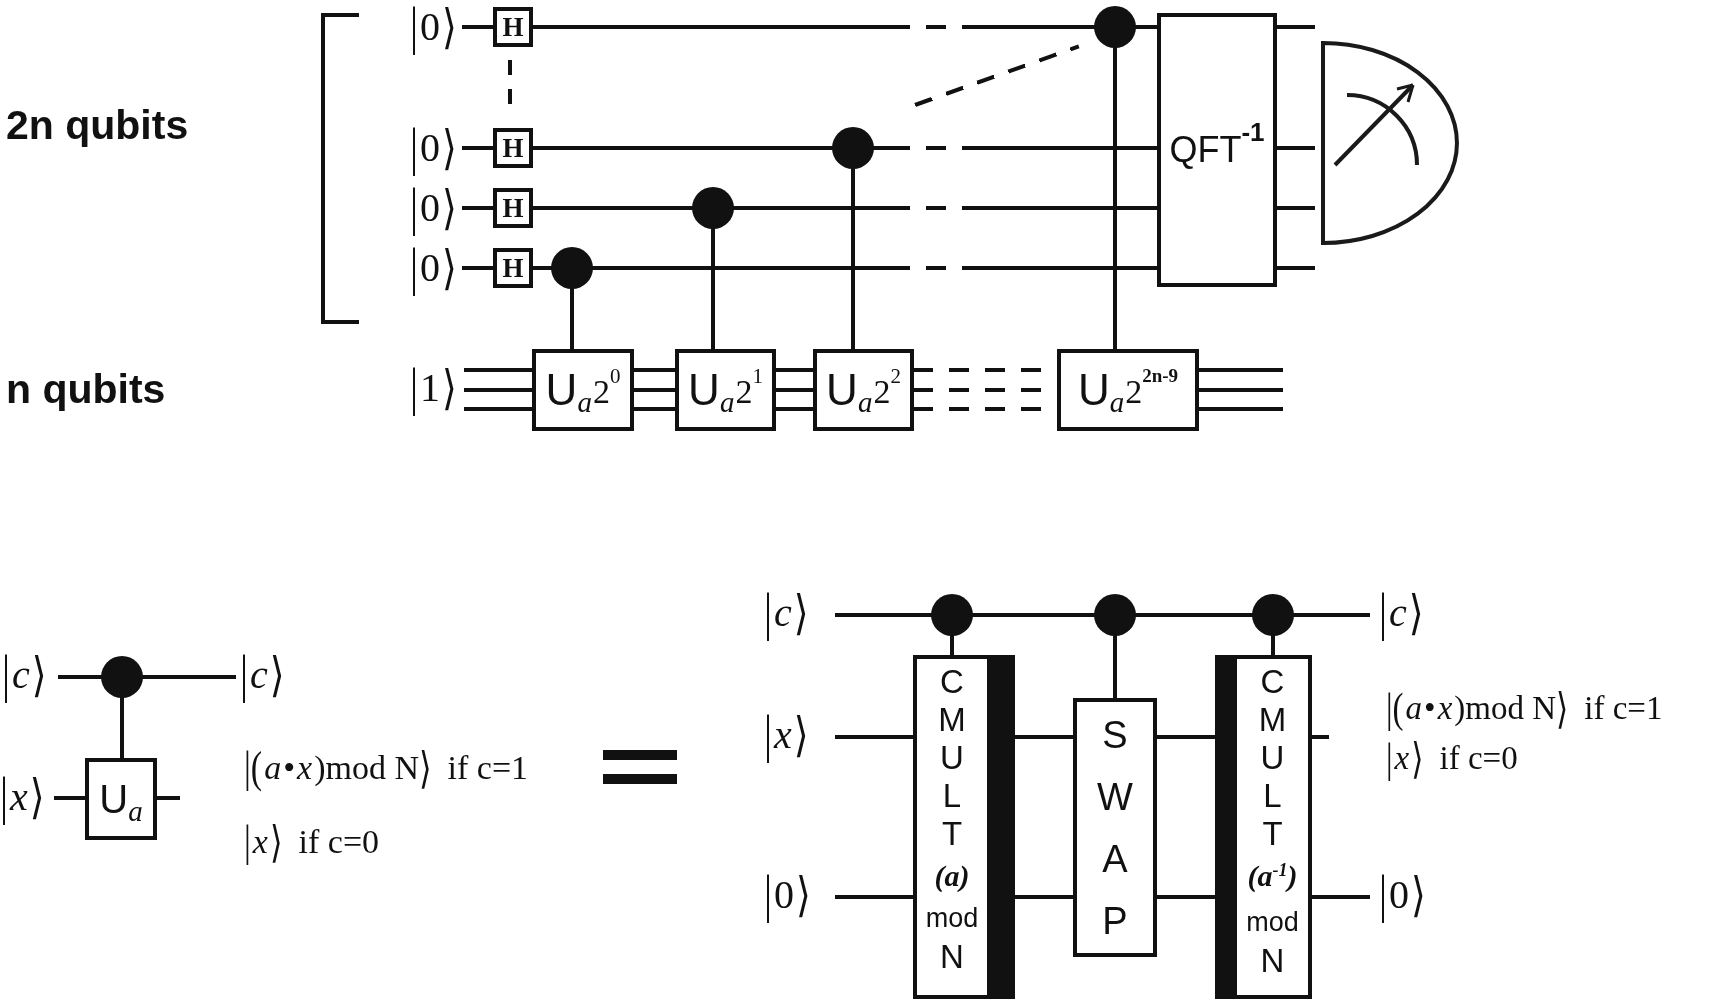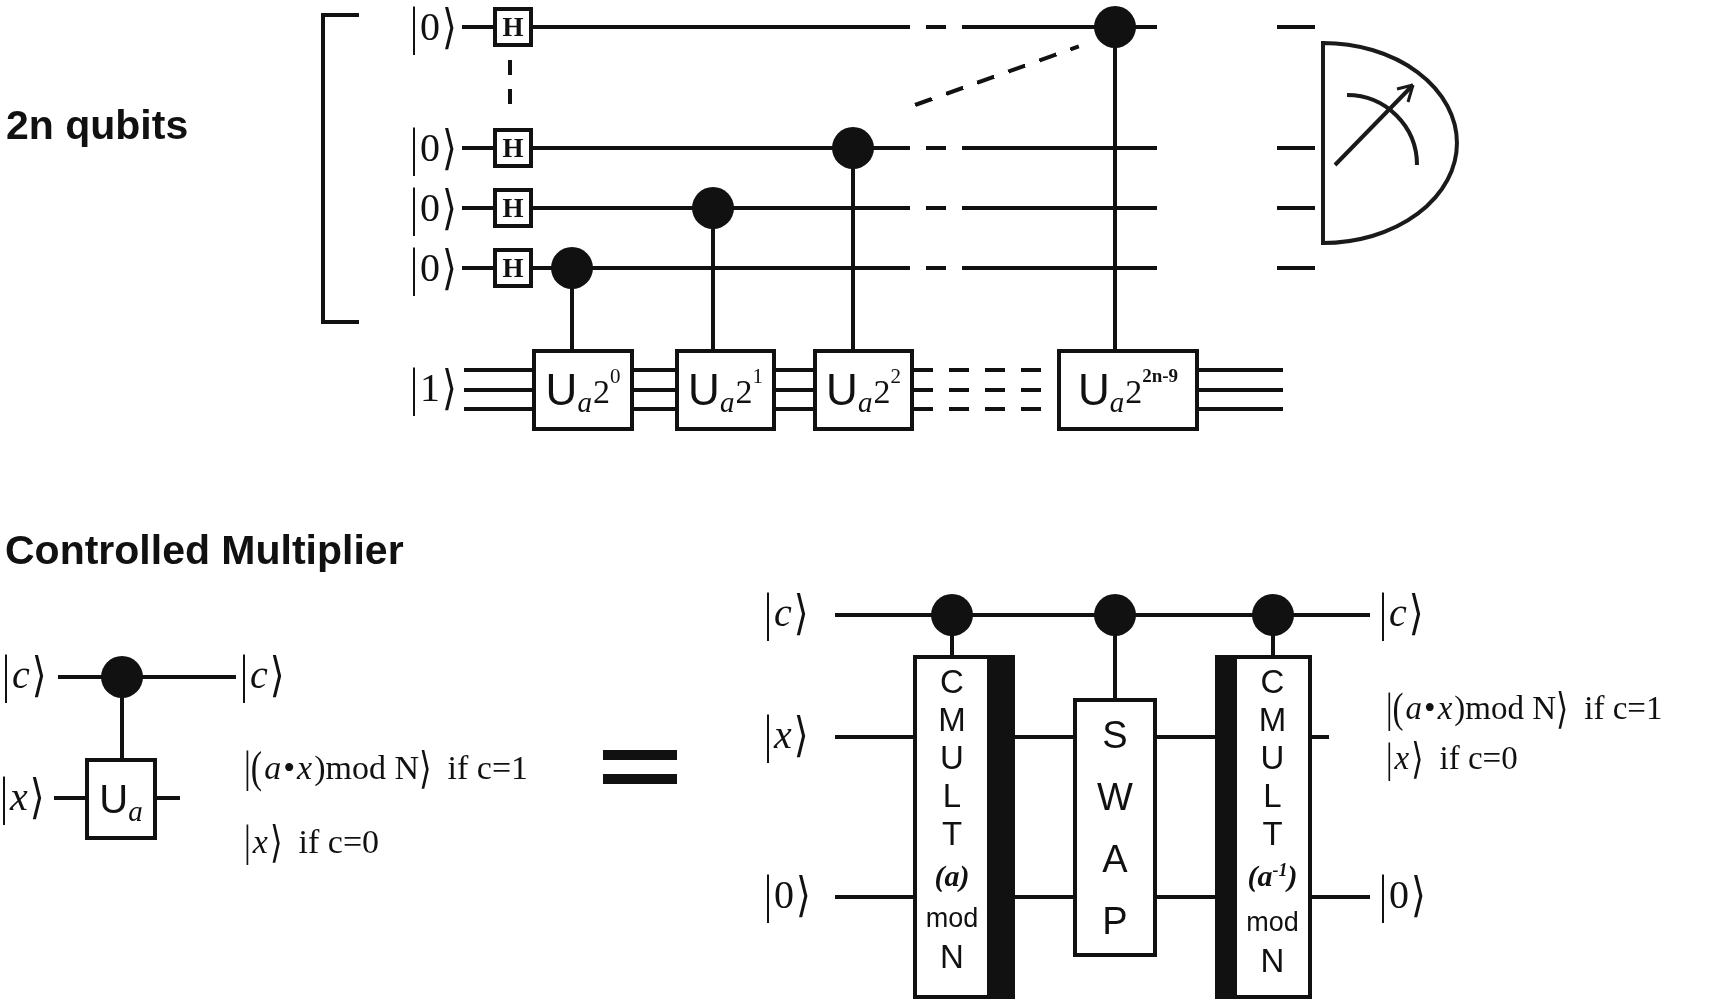--- a/index.html
+++ b/index.html
@@ -42,21 +42,21 @@
   .mathline .cond{margin-left:16px;}
   .mathline.rside{font-size:33px;}
   .eqbar{position:absolute;width:74px;height:10px;background:#111;}
 </style>
 </head>
 <body>
 
 <div id="figure">
 
   <div class="reglabel" style="left:6px;top:102px">2n qubits</div>
-  <div class="reglabel" style="left:5px;top:527px">Controlled Multiplier</div>
+  <div class="reglabel" style="left:6px;top:366px">n qubits</div>
 
   <div class="vline" style="left:321px;top:13px;height:311px"></div>
   <div class="wire" style="left:321px;top:13px;width:38px"></div>
   <div class="wire" style="left:321px;top:320px;width:38px"></div>
 
   <div class="ket" style="left:410px;top:4px"><span class="kbar">|</span><span class="kdigit">0</span><span class="krang">⟩</span></div>
   <div class="ket" style="left:410px;top:125px"><span class="kbar">|</span><span class="kdigit">0</span><span class="krang">⟩</span></div>
   <div class="ket" style="left:410px;top:185px"><span class="kbar">|</span><span class="kdigit">0</span><span class="krang">⟩</span></div>
   <div class="ket" style="left:410px;top:245px"><span class="kbar">|</span><span class="kdigit">0</span><span class="krang">⟩</span></div>
 
@@ -145,20 +145,24 @@
       <span class="ubase">2</span>
       <span class="uexp">2</span>
   </div>
   <div class="gatebox" style="left:1057px;top:349px;width:142px;height:82px">
     <span class="uword">U</span>
       <span class="usub">a</span>
       <span class="ubase">2</span>
       <span class="uexp small">2n-9</span>
   </div>
 
+  <div class="gatebox" style="left:1157px;top:13px;width:120px;height:274px">
+    <span class="qftword">QFT</span>
+      <span class="qftsup">-1</span>
+  </div>
 
   <div class="wire" style="left:1277px;top:25px;width:38px"></div>
   <div class="wire" style="left:1277px;top:146px;width:38px"></div>
   <div class="wire" style="left:1277px;top:206px;width:38px"></div>
   <div class="wire" style="left:1277px;top:266px;width:38px"></div>
 
   <svg class="abs" style="left:1313px;top:33px" width="170" height="230" viewBox="0 0 170 230">
     <path d="M 10 10 L 10 210 A 134 100 0 0 0 10 10 Z" fill="none" stroke="#1a1a1a" stroke-width="4"></path>
     <path d="M 34 62 A 70 70 0 0 1 104 132" fill="none" stroke="#1a1a1a" stroke-width="4"></path>
     <line x1="22" y1="132" x2="100" y2="52" stroke="#1a1a1a" stroke-width="4"></line>

